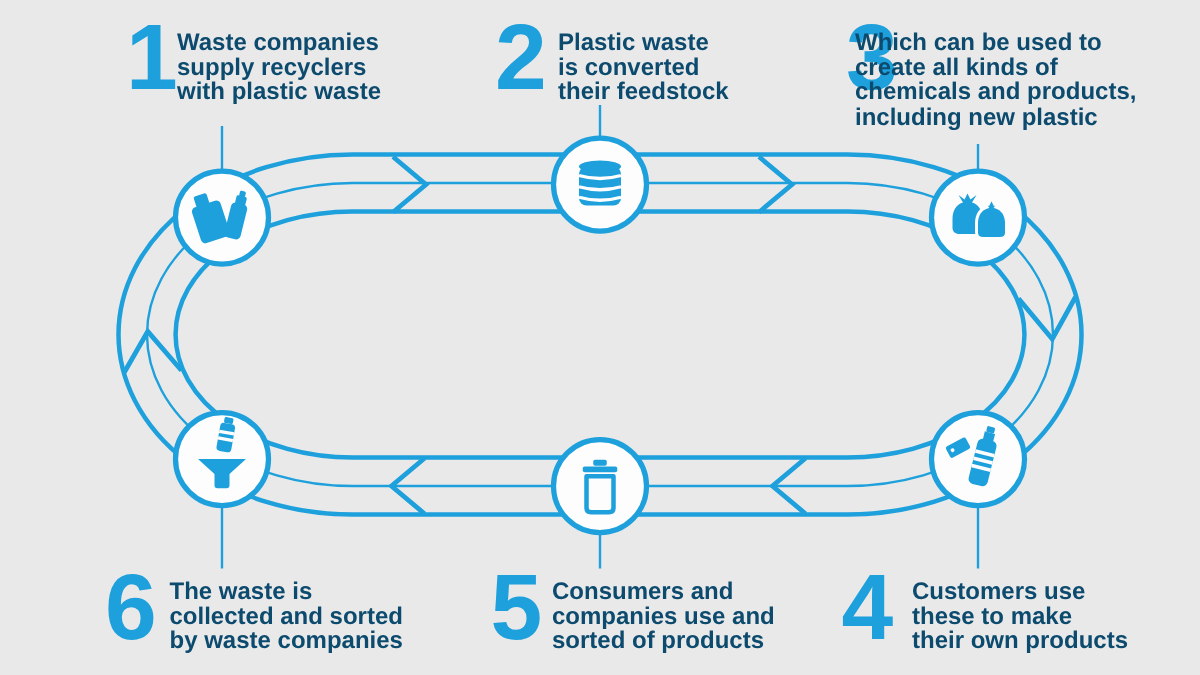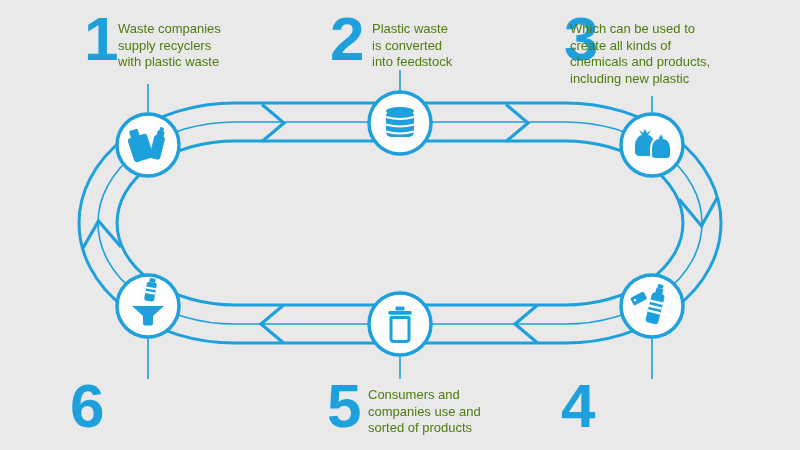--- a/index.html
+++ b/index.html
@@ -1,20 +1,20 @@
 <!DOCTYPE html>
 <html><head>
 <meta charset="utf-8">
 <style>
   html,body{margin:0;padding:0;}
   .stage{position:relative;width:800px;height:450px;background:#E9E9E9;
          font-family:"Liberation Sans",sans-serif;overflow:hidden;}
   .track-svg{position:absolute;left:0;top:0;}
   .num{position:absolute;color:#1EA0DC;font-weight:700;font-size:62px;line-height:46px;}
-  .label{position:absolute;color:#4d7c0f;font-weight:400;font-size:13px;line-height:16.5px;
+  .label{position:absolute;color:#0c4a6e;font-weight:700;font-size:16px;line-height:16.5px;
          white-space:pre-line;letter-spacing:0;}
   #n1{left:84px;top:16px}   #l1{left:118px;top:21px}
   #n2{left:330px;top:16px}  #l2{left:372px;top:21px}
   #n3{left:564px;top:16px}  #l3{left:570px;top:21px}
   #n4{left:561px;top:383px} #l4{left:608px;top:387px}
   #n5{left:327px;top:383px} #l5{left:368px;top:387px}
   #n6{left:70px;top:383px}  #l6{left:113px;top:387px}
 </style>
 </head>
 <body>
@@ -118,30 +118,36 @@
   </svg>
 
   <span class="num" id="n1">1</span>
   <div class="label" id="l1">Waste companies
 supply recyclers
 with plastic waste</div>
 
   <span class="num" id="n2">2</span>
   <div class="label" id="l2">Plastic waste
 is converted
-into feedstock</div>
+their feedstock</div>
 
   <span class="num" id="n3">3</span>
   <div class="label" id="l3">Which can be used to
 create all kinds of
 chemicals and products,
 including new plastic</div>
 
   <span class="num" id="n4">4</span>
+  <div class="label" id="l4">Customers use
+these to make
+their own products</div>
 
   <span class="num" id="n5">5</span>
   <div class="label" id="l5">Consumers and
 companies use and
 sorted of products</div>
 
   <span class="num" id="n6">6</span>
+  <div class="label" id="l6">The waste is
+collected and sorted
+by waste companies</div>
 
 </div>
 
 </body></html>

